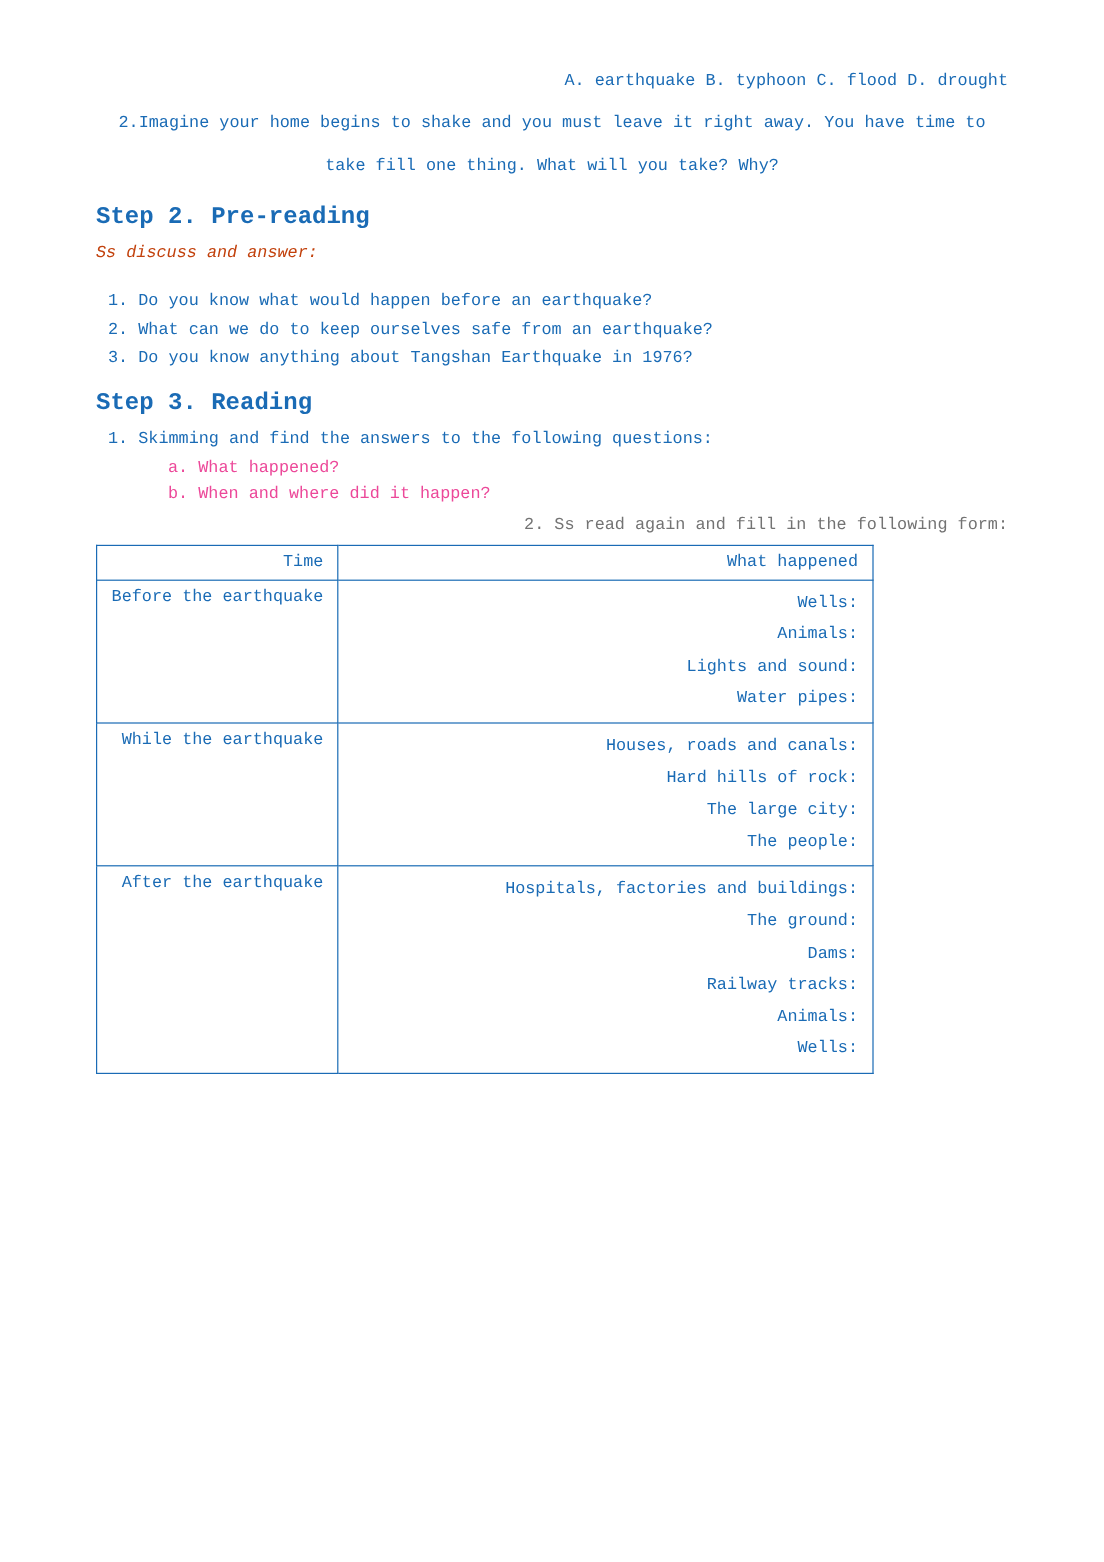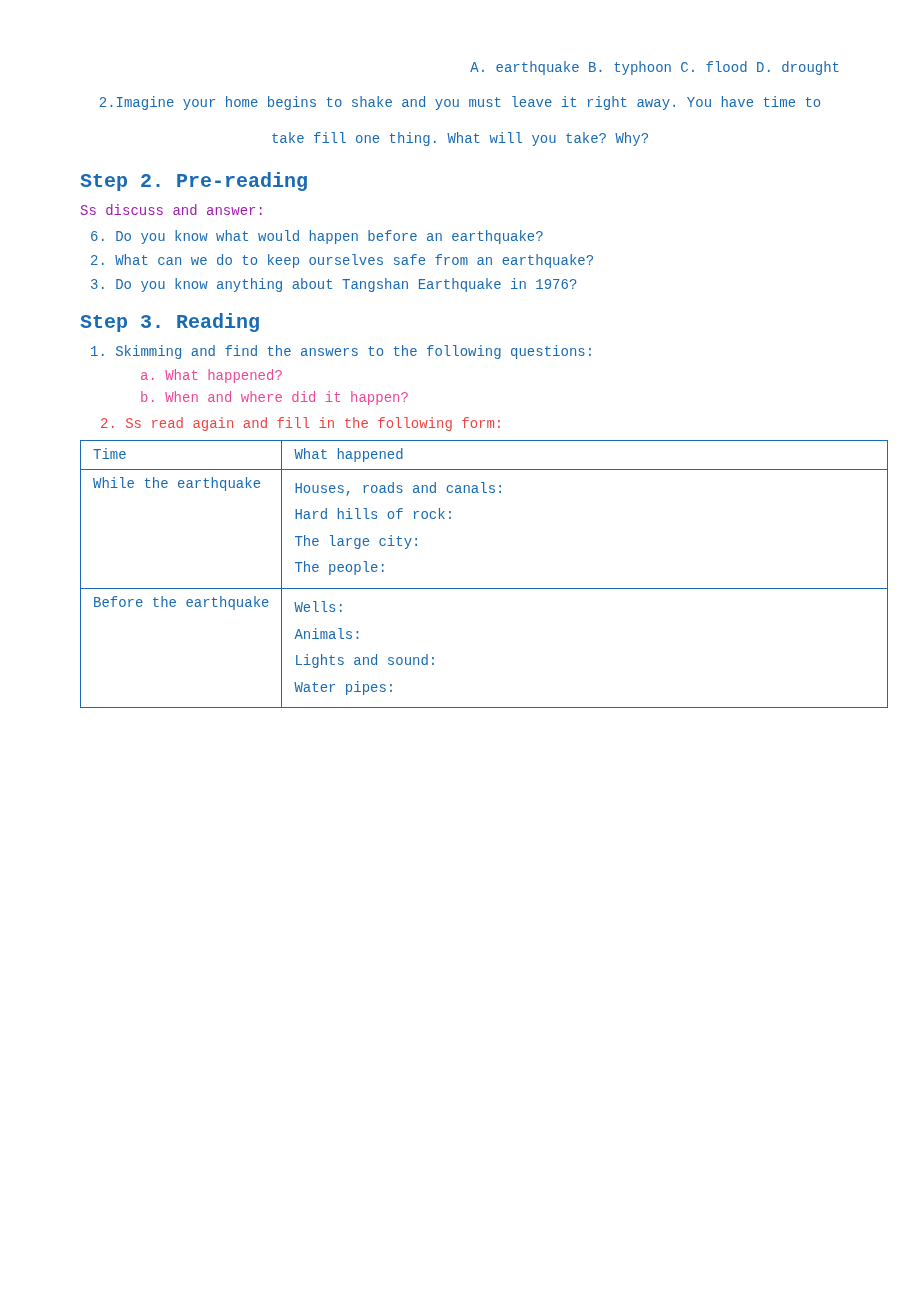--- a/index.html
+++ b/index.html
@@ -28,42 +28,45 @@
       color: #1a6bb5;
       text-align: center;
     }
     .step-heading {
       font-weight: bold;
       color: #1a6bb5;
       margin: 18px 0 10px 0;
       font-size: 20px;
     }
     .sub-text {
-      margin-bottom: 10px;
-      color: #a21caf;
+      margin-bottom: 24px;
+      color: #c2410c;
+      font-style: italic;
     }
     .numbered-item {
       margin-bottom: 8px;
       padding-left: 10px;
       color: #1a6bb5;
     }
     .lettered-item {
       margin-bottom: 6px;
       padding-left: 60px;
       color: #ec4899;
     }
     .fill-form-label {
       margin: 10px 0 8px 20px;
-      color: #ef4444;
+      color: #737373;
+      text-align: right;
     }
     table {
       border-collapse: collapse;
-      width: 808px;
+      width: 648px;
       margin-top: 8px;
       margin-left: 0;
+      text-align: right;
     }
     table td {
       border: 1px solid #1a6bb5;
       padding: 6px 12px;
       vertical-align: top;
       color: #1a6bb5;
       font-family: 'Courier New', Courier, monospace;
       font-size: 14px;
     }
     table td.time-cell {
@@ -82,52 +85,63 @@
 
 <div class="options-line">A. earthquake   B. typhoon     C. flood     D. drought</div>
 
 <div class="question-text">2.Imagine your home begins to shake and you must leave it right away. You have time to</div>
 <div class="question-text">take fill one thing. What will you take? Why?</div>
 
 <div class="step-heading">Step 2. Pre-reading</div>
 
 <div class="sub-text">Ss discuss and answer:</div>
 
-<div class="numbered-item">6.  Do you know what would happen before an earthquake?</div>
+<div class="numbered-item">1.  Do you know what would happen before an earthquake?</div>
 <div class="numbered-item">2.  What can we do to keep ourselves safe from an earthquake?</div>
 <div class="numbered-item">3.   Do you know anything about Tangshan Earthquake in 1976?</div>
 
 <div class="step-heading">Step 3. Reading</div>
 
 <div class="numbered-item">1.  Skimming and find the answers to the following questions:</div>
 <div class="lettered-item">a.   What happened?</div>
 <div class="lettered-item">b.   When and where did it happen?</div>
 
 <div class="fill-form-label">2.   Ss read again and fill in the following form:</div>
 
 <table>
   <thead>
     <tr>
       <td class="time-cell header-cell">Time</td>
       <td class="header-cell">What happened</td>
     </tr>
   </thead>
   <tbody id="table-body">
   <tr>
+        <td class="time-cell">Before the earthquake</td>
+        <td class="cell-items">
+          <div>Wells:</div>
+          <div>Animals:</div>
+          <div>Lights and sound:</div>
+          <div>Water pipes:</div>
+        </td>
+      </tr>
+      <tr>
         <td class="time-cell">While the earthquake</td>
         <td class="cell-items">
           <div>Houses, roads and canals:</div>
           <div>Hard hills of rock:</div>
           <div>The large city:</div>
           <div>The people:</div>
         </td>
       </tr>
       <tr>
-        <td class="time-cell">Before the earthquake</td>
+        <td class="time-cell">After the earthquake</td>
         <td class="cell-items">
+          <div>Hospitals, factories and buildings:</div>
+          <div>The ground:</div>
+          <div>Dams:</div>
+          <div>Railway tracks:</div>
+          <div>Animals:</div>
           <div>Wells:</div>
-          <div>Animals:</div>
-          <div>Lights and sound:</div>
-          <div>Water pipes:</div>
         </td>
       </tr>
     </tbody>
 </table>
 
 </body></html>

